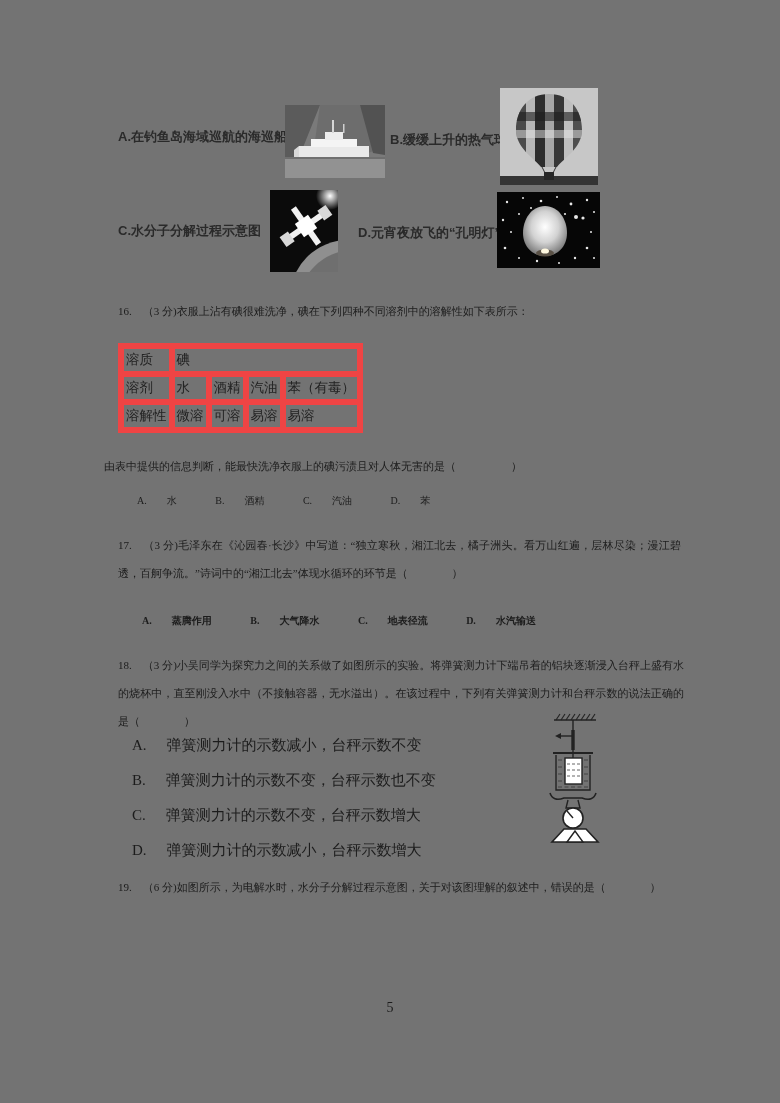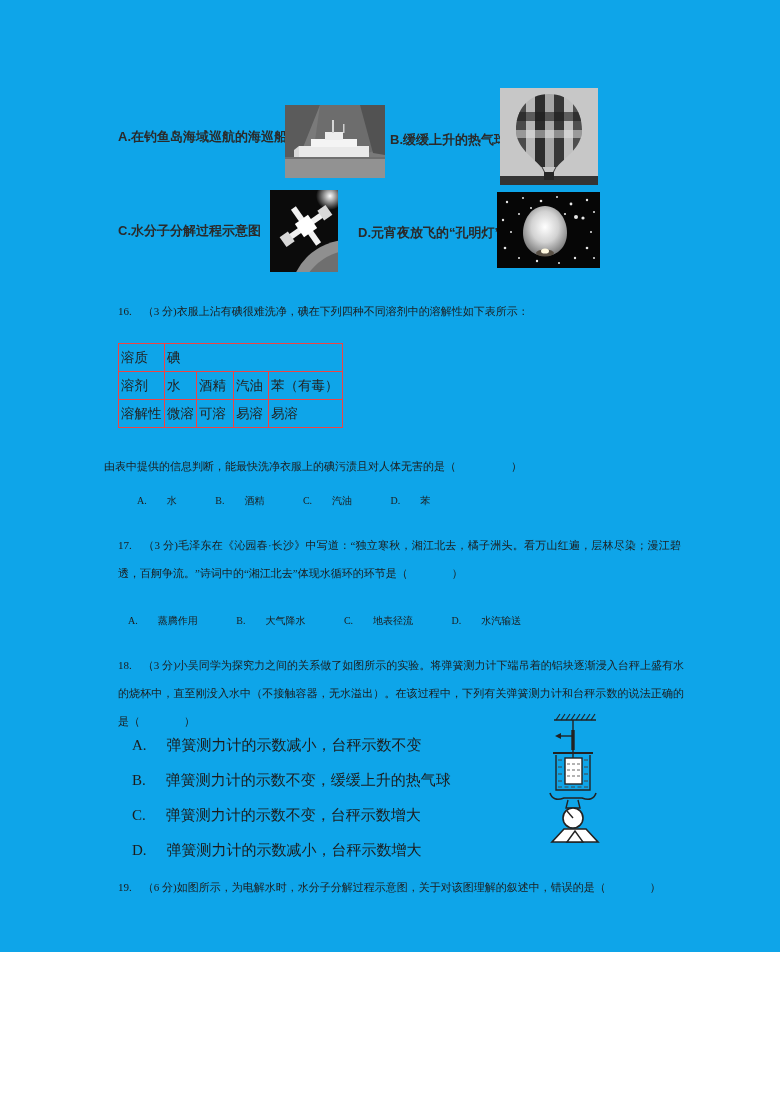--- a/index.html
+++ b/index.html
@@ -2,34 +2,34 @@
 <html><head>
 <meta charset="utf-8">
 <style>
   * { margin:0; padding:0; box-sizing:border-box; }
   html,body { background:#ffffff; }
   body {
     width:780px; height:1103px;
     font-family:"Liberation Serif","DejaVu Serif",serif;
     color:#1c1c1c;
   }
-  .page { position:relative; width:780px; height:952px; background:#0ea5e9; overflow:hidden; }
+  .page { position:relative; width:780px; height:1103px; background:#737373; overflow:hidden; }
   .abs { position:absolute; }
   .figlabel {
     font-family:"Liberation Sans","DejaVu Sans",sans-serif;
     font-weight:bold; font-size:13px; color:#2a2a2a; white-space:nowrap;
   }
   .figimg { display:block; }
   .stem { font-size:11px; line-height:28px; text-align:justify; }
   .optline { font-size:10px; white-space:nowrap; }
   .opt { margin-right:36px; }
   .opt-key { display:inline-block; margin-right:20px; }
   .opt-col .opt-row { font-size:15px; line-height:22px; margin-bottom:13px; white-space:nowrap; }
   .sol-table { border-collapse:collapse; font-size:13.5px; color:#222; table-layout:fixed; }
-  .sol-table td { border:1px solid #ef4444; padding:2px 2px; height:28px; overflow:hidden; white-space:nowrap; }
+  .sol-table td { border:6px solid #ef4444; padding:2px 2px; height:28px; overflow:hidden; white-space:nowrap; }
   .pagenum { width:780px; text-align:center; font-size:14px; }
 </style>
 </head>
 <body>
 
 <div class="page">
 
   <div class="abs figlabel" style="left:118px; top:128px;">A.在钓鱼岛海域巡航的海巡船</div>
 
   <div class="abs" style="left:285px; top:105px;">
@@ -172,32 +172,32 @@
 
   <div class="abs optline" style="left:137px; top:494px;">
     <span class="opt"><span class="opt-key">A.</span><span>水</span></span>
     <span class="opt"><span class="opt-key">B.</span><span>酒精</span></span>
     <span class="opt"><span class="opt-key">C.</span><span>汽油</span></span>
     <span class="opt"><span class="opt-key">D.</span><span>苯</span></span>
   </div>
 
   <div class="abs stem" style="left:118px; top:531px; width:563px;">17.　（3 分)毛泽东在《沁园春·长沙》中写道：“独立寒秋，湘江北去，橘子洲头。看万山红遍，层林尽染；漫江碧透，百舸争流。”诗词中的“湘江北去”体现水循环的环节是（　　　　）</div>
 
-  <div class="abs optline" style="left:128px; top:614px;">
+  <div class="abs optline" style="left:142px; top:614px;font-weight:bold;">
     <span class="opt"><span class="opt-key">A.</span><span>蒸腾作用</span></span>
     <span class="opt"><span class="opt-key">B.</span><span>大气降水</span></span>
     <span class="opt"><span class="opt-key">C.</span><span>地表径流</span></span>
     <span class="opt"><span class="opt-key">D.</span><span>水汽输送</span></span>
   </div>
 
   <div class="abs stem" style="left:118px; top:651px; width:566px;">18.　（3 分)小吴同学为探究力之间的关系做了如图所示的实验。将弹簧测力计下端吊着的铝块逐渐浸入台秤上盛有水的烧杯中，直至刚没入水中（不接触容器，无水溢出）。在该过程中，下列有关弹簧测力计和台秤示数的说法正确的是（　　　　）</div>
 
   <div class="abs opt-col" style="left:121px; top:734px;margin-left:11px;">
     <div class="opt-row"><span class="opt-key">A.</span><span>弹簧测力计的示数减小，台秤示数不变</span></div>
-    <div class="opt-row"><span class="opt-key">B.</span><span>弹簧测力计的示数不变，缓缓上升的热气球</span></div>
+    <div class="opt-row"><span class="opt-key">B.</span><span>弹簧测力计的示数不变，台秤示数也不变</span></div>
     <div class="opt-row"><span class="opt-key">C.</span><span>弹簧测力计的示数不变，台秤示数增大</span></div>
     <div class="opt-row"><span class="opt-key">D.</span><span>弹簧测力计的示数减小，台秤示数增大</span></div>
   </div>
 
   <div class="abs" style="left:542px; top:710px;">
     <svg class="figimg" width="70" height="140" viewBox="0 0 70 140" fill="none" stroke="#222" stroke-width="1.4">
 
       <line x1="12" y1="10" x2="54" y2="10" stroke-width="1.6"></line>
       <g stroke-width="1.1">
         <line x1="14" y1="10" x2="18" y2="4"></line>

